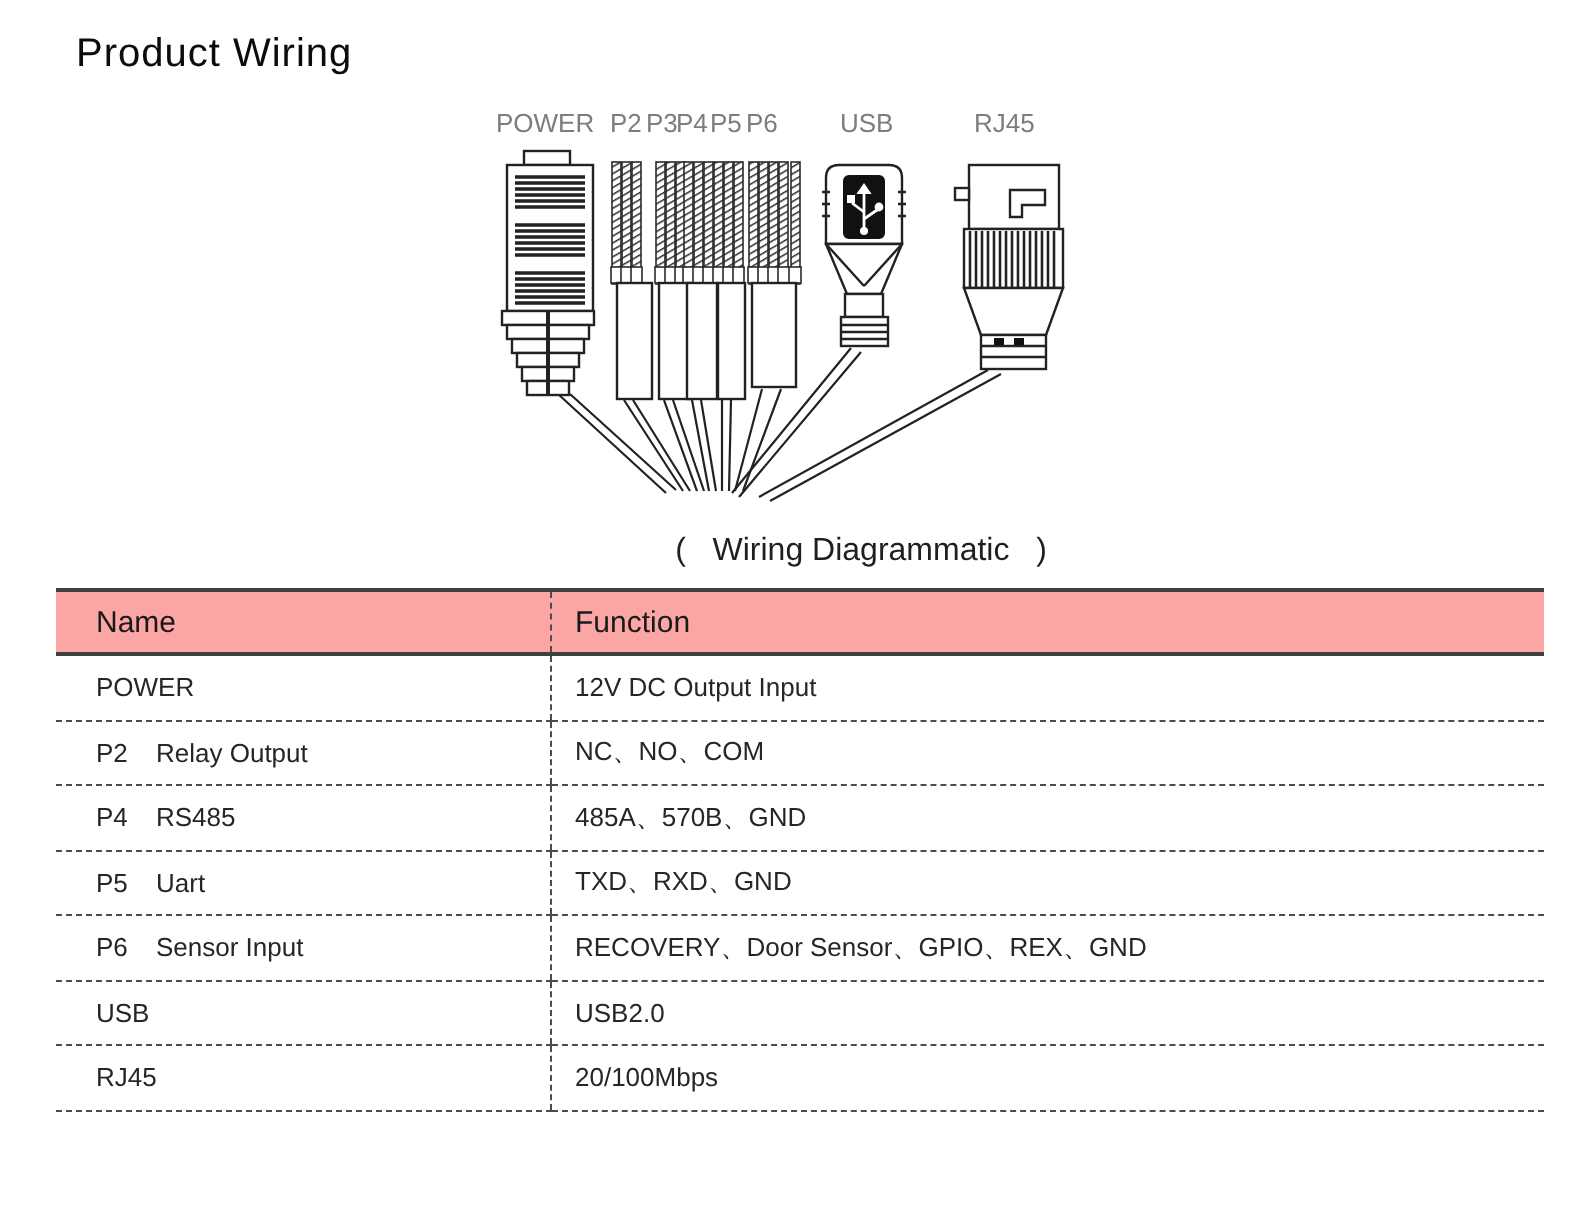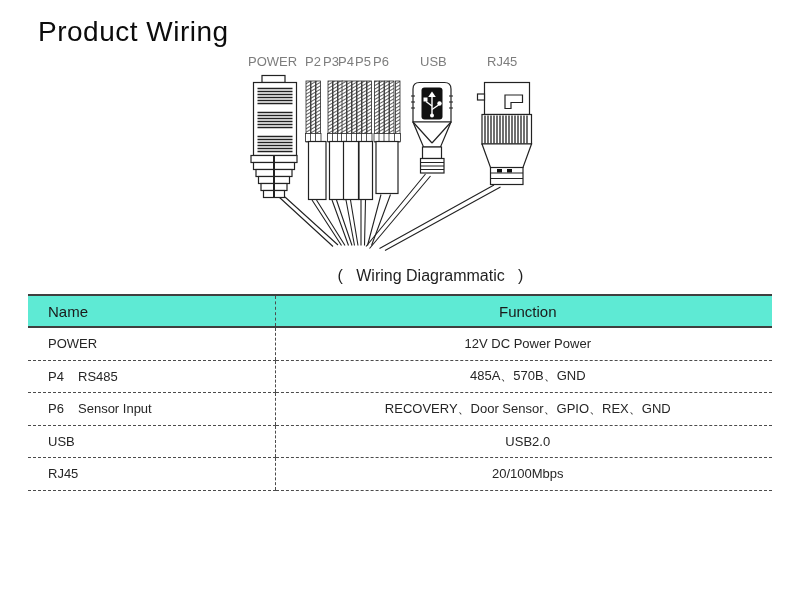--- a/index.html
+++ b/index.html
@@ -1,33 +1,33 @@
 <!DOCTYPE html>
 <html><head>
 <meta charset="utf-8">
 <style>
   html,body{margin:0;padding:0;background:#fff;}
   .page{position:relative;width:785px;height:605px;background:#fff;overflow:hidden;
         font-family:"Liberation Sans",sans-serif;}
-  .page-title{position:absolute;left:38px;top:16px;font-size:28px;font-weight:400;
+  .page-title{position:absolute;left:38px;top:16px;font-size:20px;font-weight:400;
         color:#0c0c0c;letter-spacing:0.5px;}
   .diagram-svg{position:absolute;left:0;top:0;}
   .diagram-svg text{font-family:"Liberation Sans",sans-serif;font-size:13px;fill:#7d7d7d;}
   .diagram-caption{position:absolute;left:0;top:267px;width:785px;text-align:center;
         font-size:16px;color:#1f1f1f;white-space:pre;padding-left:76px;box-sizing:border-box;}
   .wiring-table{position:absolute;left:28px;top:294px;width:744px;
         border-collapse:collapse;table-layout:fixed;border-top:2px solid #3f3f3f;}
   .wiring-table col.c1{width:247px;}
-  .wiring-table th{background:#5eead4;height:30px;text-align:left;font-weight:400;
+  .wiring-table th{background:#fca5a5;height:30px;text-align:left;font-weight:400;
         font-size:15px;color:#1a1a1a;border-bottom:2px solid #3f3f3f;}
   .wiring-table td{height:31.5px;font-size:13px;color:#262626;
         border-bottom:1.5px dashed #4c4c4c;background:#fff;}
   .wiring-table th.col-name, .wiring-table td.col-name{padding:0 4px 0 20px;}
   .wiring-table th.col-func, .wiring-table td.col-func{padding:0 4px 0 12px;
-        border-left:1.5px dashed #4c4c4c;text-align:center;}
+        border-left:1.5px dashed #4c4c4c;}
   .wiring-table .code{display:inline-block;min-width:30px;}
 </style>
 </head>
 <body>
 
 <div class="page">
 
   <div class="page-title">Product Wiring</div>
 
   <svg class="diagram-svg" width="785" height="300" viewBox="0 0 785 300">
@@ -153,25 +153,33 @@
       </colgroup>
     <thead>
       <tr>
         <th class="col-name">Name</th>
         <th class="col-func">Function</th>
       </tr>
     </thead>
     <tbody>
       <tr>
         <td class="col-name"><span class="code">POWER</span><span></span></td>
-        <td class="col-func">12V DC Power Power</td>
+        <td class="col-func">12V DC Output Input</td>
+      </tr>
+      <tr>
+        <td class="col-name"><span class="code">P2</span><span>Relay Output</span></td>
+        <td class="col-func">NC、NO、COM</td>
       </tr>
       <tr>
         <td class="col-name"><span class="code">P4</span><span>RS485</span></td>
         <td class="col-func">485A、570B、GND</td>
+      </tr>
+      <tr>
+        <td class="col-name"><span class="code">P5</span><span>Uart</span></td>
+        <td class="col-func">TXD、RXD、GND</td>
       </tr>
       <tr>
         <td class="col-name"><span class="code">P6</span><span>Sensor Input</span></td>
         <td class="col-func">RECOVERY、Door Sensor、GPIO、REX、GND</td>
       </tr>
       <tr>
         <td class="col-name"><span class="code">USB</span><span></span></td>
         <td class="col-func">USB2.0</td>
       </tr>
       <tr>

